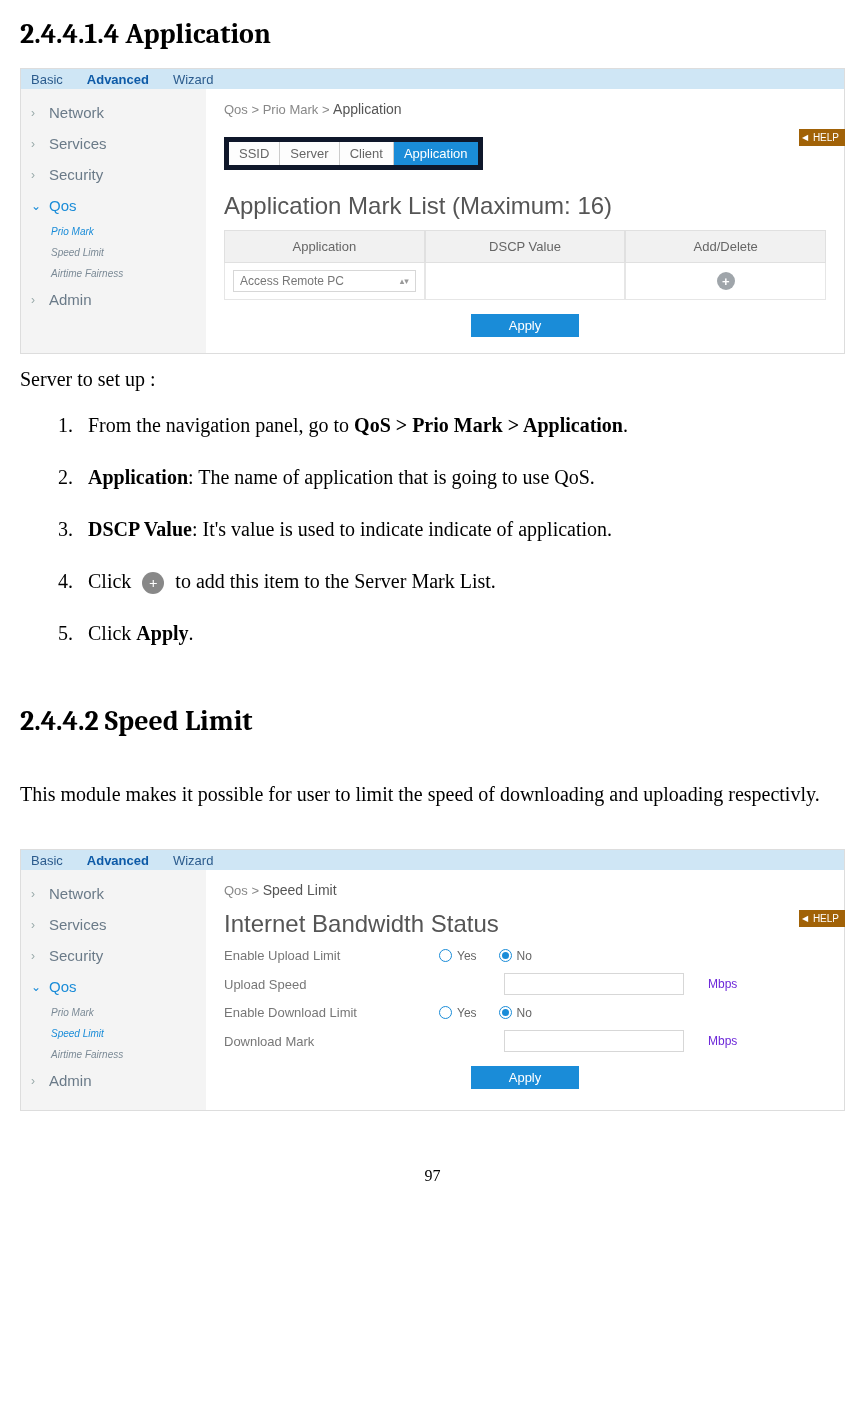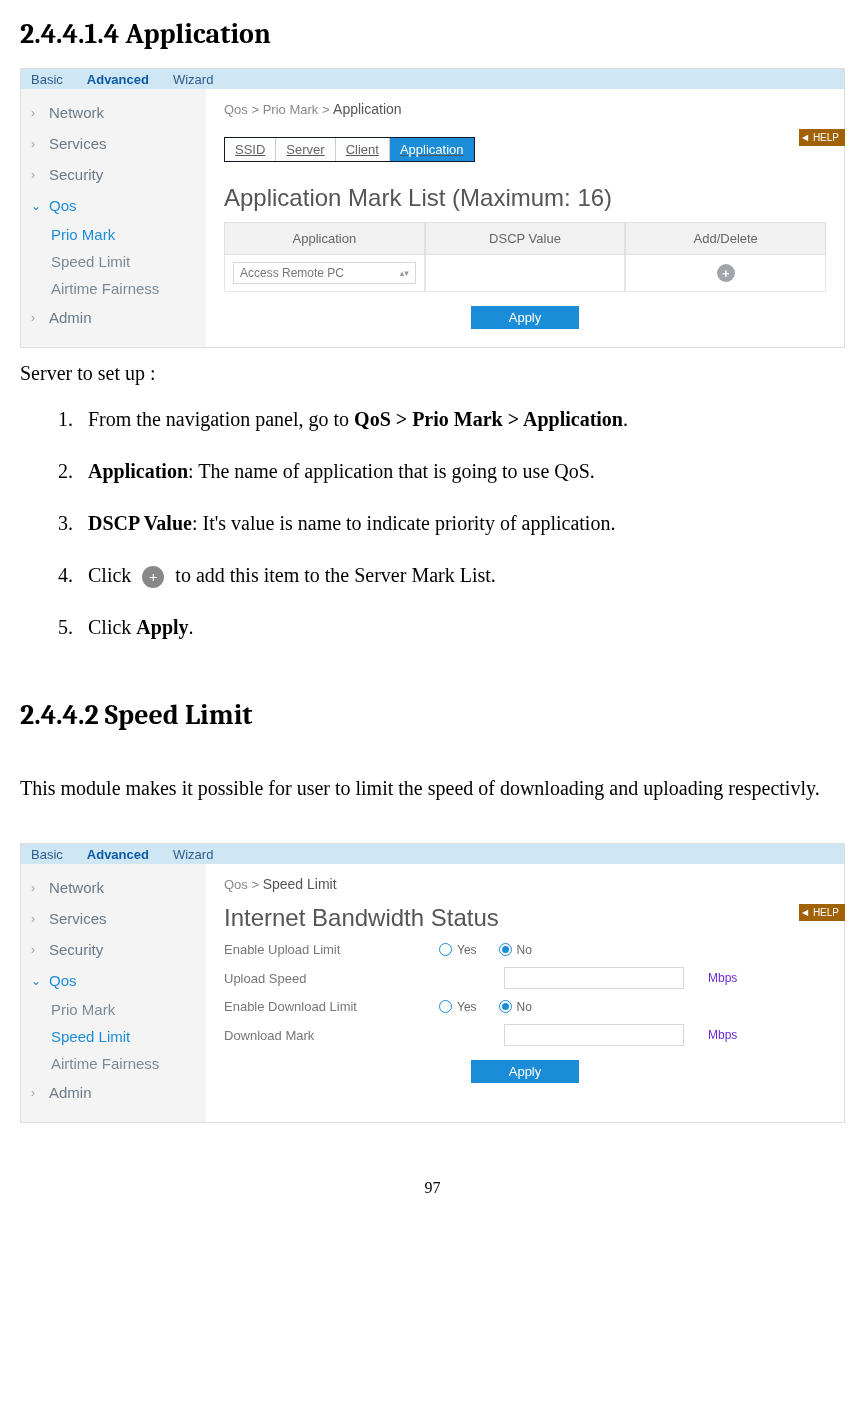--- a/index.html
+++ b/index.html
@@ -19,26 +19,26 @@
     .screenshot { border: 1px solid #ddd; background: #fff; font-family: Arial, Helvetica, sans-serif; font-size: 13px; color: #555; position: relative; margin-bottom: 6px; }
     .top-tabs { background: #cfe6f5; display: flex; gap: 24px; padding: 3px 10px; font-size: 13px; align-items: center; height: 20px; }
     .top-tabs .tab { color: #2b5b8d; cursor: pointer; }
     .top-tabs .tab.active { color: #0d5aa7; font-weight: bold; }
     .main-row { display: flex; }
     .sidebar { width: 185px; background: #f4f4f4; padding: 8px 0 14px; }
     .side-item { display: flex; align-items: center; padding: 7px 10px; color: #6a7a88; font-size: 15px; gap: 8px; }
     .side-item.expanded { color: #1a8cd8; }
     .chev { font-size: 12px; color: #9aa; width: 10px; }
     .chev.blue { color: #1a8cd8; }
-    .sub-item { padding: 5px 10px 5px 30px; color: #7b8a96; font-size: 15px; }
+    .sub-item { padding: 5px 10px 5px 30px; color: #7b8a96; font-size: 10px; font-style: italic; }
     .sub-item.active { color: #1a8cd8; }
     .content { flex: 1; background: #fff; padding: 8px 18px 14px; position: relative; }
     .breadcrumb { font-size: 13px; color: #888; margin: 4px 0 12px; }
     .breadcrumb .strong-crumb { color: #555; font-size: 14px; }
-    .inner-tabs { display: inline-flex; border: 1px solid #0f172a; margin: 8px 0 16px; text-decoration: underline; }
+    .inner-tabs { display: inline-flex; border: 5px solid #0f172a; margin: 8px 0 16px; }
     .inner-tab { padding: 4px 10px; border-right: 1px solid #ccc; font-size: 13px; color: #666; background: #fdfdfd; }
     .inner-tab:last-child { border-right: none; }
     .inner-tab.active { background: #1a8cd8; color: #fff; }
     .panel-title { font-size: 24px; color: #555; margin: 6px 0 10px; font-weight: 400; }
     .mark-table { display: flex; width: 100%; }
     .mark-col { flex: 1; }
     .mark-head { background: #f1f1f1; border: 1px solid #e0e0e0; text-align: center; padding: 8px 4px; font-size: 13px; color: #666; }
     .mark-cell { border: 1px solid #e6e6e6; border-top: none; padding: 18px 8px; height: 32px; display: flex; align-items: center; justify-content: center; }
     .select-box { width: 100%; border: 1px solid #d7d7d7; padding: 3px 6px; font-size: 12px; color: #777; display: flex; justify-content: space-between; align-items: center; background: #fff; }
     .add-circle { width: 18px; height: 18px; border-radius: 50%; background: #9fa5aa; color: #fff; display: inline-flex; align-items: center; justify-content: center; font-size: 13px; font-weight: bold; }
@@ -129,21 +129,21 @@
       </div>
       <button class="apply-btn">Apply</button>
     </div>
   </div>
 </div>
 
 <p class="steps-intro">Server to set up :</p>
 <ol>
   <li><span class="num">1.</span><span>From the navigation panel, go to </span><span class="bold">QoS &gt; Prio Mark &gt; Application</span><span>.</span></li>
   <li><span class="num">2.</span><span class="bold">Application</span><span>: The name of application that is going to use QoS.</span></li>
-  <li><span class="num">3.</span><span class="bold">DSCP Value</span><span>: It's value is name to indicate priority of application.</span></li>
+  <li><span class="num">3.</span><span class="bold">DSCP Value</span><span>: It's value is used to indicate indicate of application.</span></li>
   <li><span class="num">4.</span><span>Click </span><span class="plus-icon">+</span><span> to add this item to the Server Mark List.</span></li>
   <li><span class="num">5.</span><span>Click </span><span class="bold">Apply</span><span>.</span></li>
 </ol>
 
 <h2 class="section-title-2">2.4.4.2 Speed Limit</h2>
 <p class="body-text">This module makes it possible for user to limit the speed of downloading and uploading respectivly.</p>
 
 <div style="height:28px"></div>
 
 <div class="screenshot">

